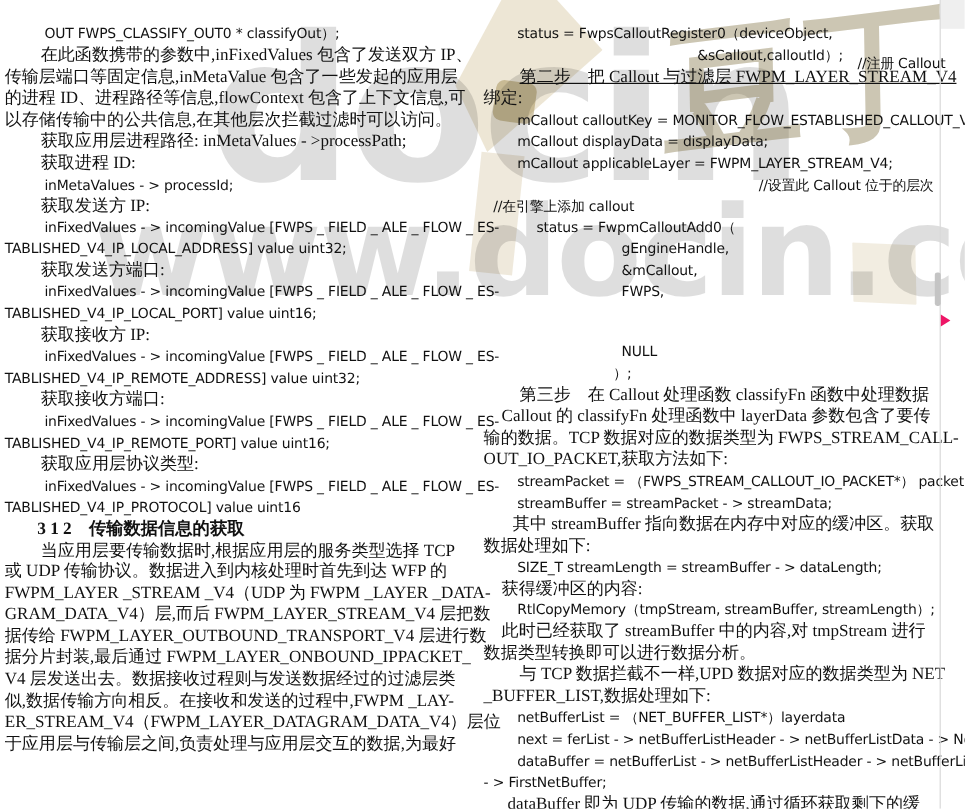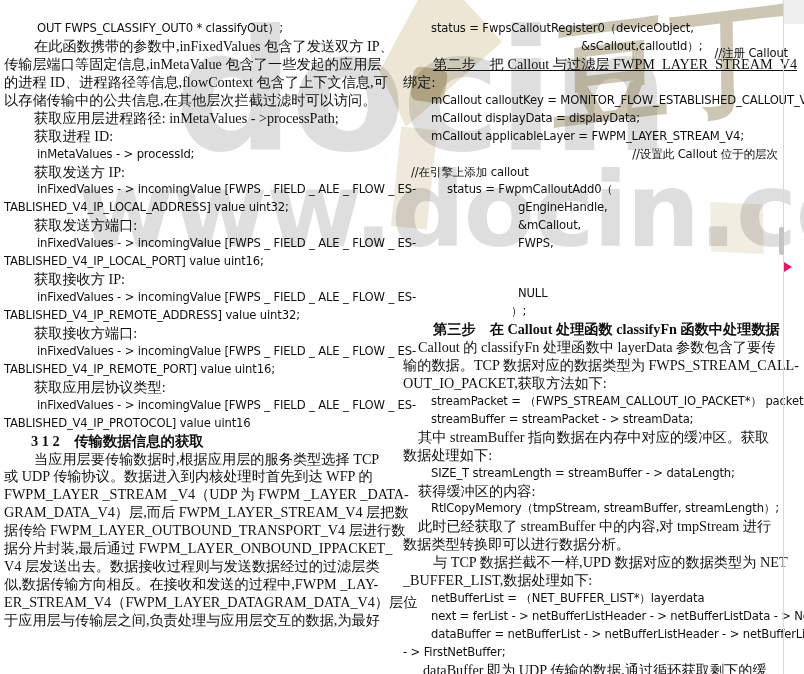--- a/index.html
+++ b/index.html
@@ -118,27 +118,27 @@
     <div class="line code" style="padding-left: 28px;">mCallout displayData = displayData;</div>
     <div class="line code" style="padding-left: 28px;">mCallout applicableLayer = FWPM_LAYER_STREAM_V4;</div>
     <div class="line code right">//设置此 Callout 位于的层次</div>
     <div class="line code" style="padding-left: 8px;">//在引擎上添加 callout</div>
     <div class="line code" style="padding-left: 44px;">status = FwpmCalloutAdd0（</div>
     <div class="line code" style="padding-left: 115px;">gEngineHandle,</div>
     <div class="line code" style="padding-left: 115px;">&amp;mCallout,</div>
     <div class="line code" style="padding-left: 115px;">FWPS,</div>
     <div class="line code" style="padding-left: 115px; margin-top: 32px;">NULL</div>
     <div class="line code" style="padding-left: 108px;">）;</div>
-    <div class="line cn" style="padding-left: 30px; font-weight: bold;">第三步　在 Callout 处理函数 classifyFn 函数中处理数据</div>
+    <div class="line cn" style="padding-left: 30px;">第三步　在 Callout 处理函数 classifyFn 函数中处理数据</div>
     <div class="line cn" style="padding-left: 15px;">Callout 的 classifyFn 处理函数中 layerData 参数包含了要传</div>
     <div class="line cn">输的数据。TCP 数据对应的数据类型为 FWPS_STREAM_CALL-</div>
     <div class="line cn">OUT_IO_PACKET,获取方法如下:</div>
     <div class="line code" style="padding-left: 28px;">streamPacket = （FWPS_STREAM_CALLOUT_IO_PACKET*） packet;</div>
     <div class="line code" style="padding-left: 28px;">streamBuffer = streamPacket - &gt; streamData;</div>
-    <div class="line cn" style="padding-left: 15px;">其中 streamBuffer 指向数据在内存中对应的缓冲区。获取</div>
+    <div class="line cn" style="padding-left: 15px; text-align: center;">其中 streamBuffer 指向数据在内存中对应的缓冲区。获取</div>
     <div class="line cn">数据处理如下:</div>
     <div class="line code" style="padding-left: 28px;">SIZE_T streamLength = streamBuffer - &gt; dataLength;</div>
     <div class="line cn" style="padding-left: 15px;">获得缓冲区的内容:</div>
     <div class="line code" style="padding-left: 28px;">RtlCopyMemory（tmpStream, streamBuffer, streamLength）;</div>
     <div class="line cn" style="padding-left: 15px;">此时已经获取了 streamBuffer 中的内容,对 tmpStream 进行</div>
     <div class="line cn">数据类型转换即可以进行数据分析。</div>
     <div class="line cn" style="padding-left: 30px;">与 TCP 数据拦截不一样,UPD 数据对应的数据类型为 NET</div>
     <div class="line cn">_BUFFER_LIST,数据处理如下:</div>
     <div class="line code" style="padding-left: 28px;">netBufferList = （NET_BUFFER_LIST*）layerdata</div>
     <div class="line code" style="padding-left: 28px;">next = ferList - &gt; netBufferListHeader - &gt; netBufferListData - &gt; Next;</div>

